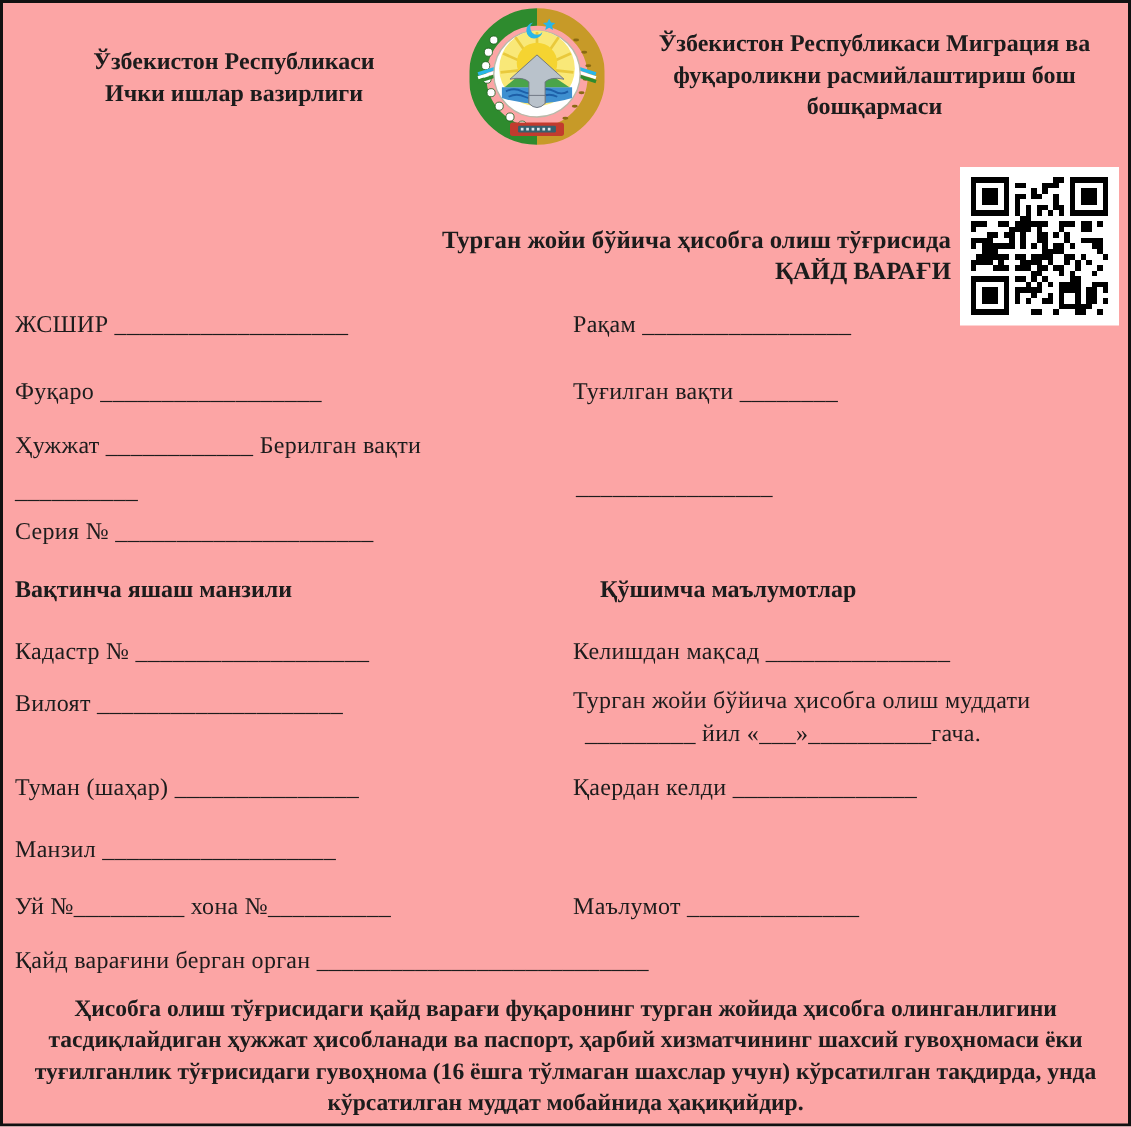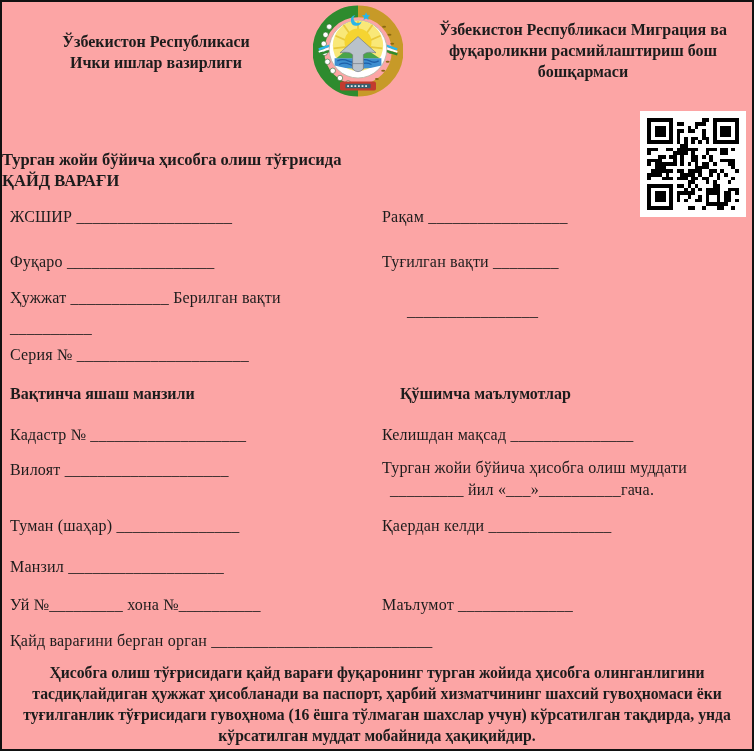--- a/index.html
+++ b/index.html
@@ -21,21 +21,21 @@
     text-align: center;
     white-space: pre-line;
   }
   .hdr-left  { left: 28px;  top: 30px; width: 252px; }
   .hdr-right { left: 418px; top: 18px; width: 326px; }
   .emblem { position: absolute; left: 311px; top: 3px; width: 90px; height: 92px; }
   .qr { position: absolute; left: 638px; top: 109px; width: 106px; height: 106px; }
   .title {
     position: absolute;
     left: 0; top: 148px; width: 632px;
-    text-align: left;
+    text-align: right;
     font-weight: bold;
     font-size: 16.5px;
     line-height: 1.25;
   }
   .field {
     position: absolute;
     font-size: 16px;
     white-space: pre;
     letter-spacing: 0.2px;
   }
@@ -46,21 +46,21 @@
   }
   .sec-left { left: 8px; top: 383px; width: 310px; text-align: left; }
   .sec-right { left: 398px; top: 383px; }
   .f-jshshir  { left: 8px;   top: 206px; }
   .f-raqam    { left: 380px; top: 206px; }
   .f-fuqaro   { left: 8px;   top: 251px; }
   .f-tugilgan { left: 380px; top: 251px; }
   .f-hujjat   { left: 8px;   top: 287px; }
   .f-amal1    { left: 380px; top: 287px; }
   .f-hujjat2  { left: 8px;   top: 317px; }
-  .f-amal2    { left: 382px; top: 300px; margin-left: 23px; }
+  .f-amal2    { left: 382px; top: 314px; }
   .f-seriya   { left: 8px;   top: 344px; }
   .f-kadastr  { left: 8px;   top: 424px; }
   .f-kelish   { left: 380px; top: 424px; }
   .f-viloyat  { left: 8px;   top: 459px; }
   .f-turgan1  { left: 380px; top: 457px; }
   .f-turgan2  { left: 388px; top: 479px; }
   .f-tuman    { left: 8px;   top: 515px; }
   .f-qayerdan { left: 380px; top: 515px; }
   .f-manzil   { left: 8px;   top: 556px; }
   .f-uy       { left: 8px;   top: 594px; }

